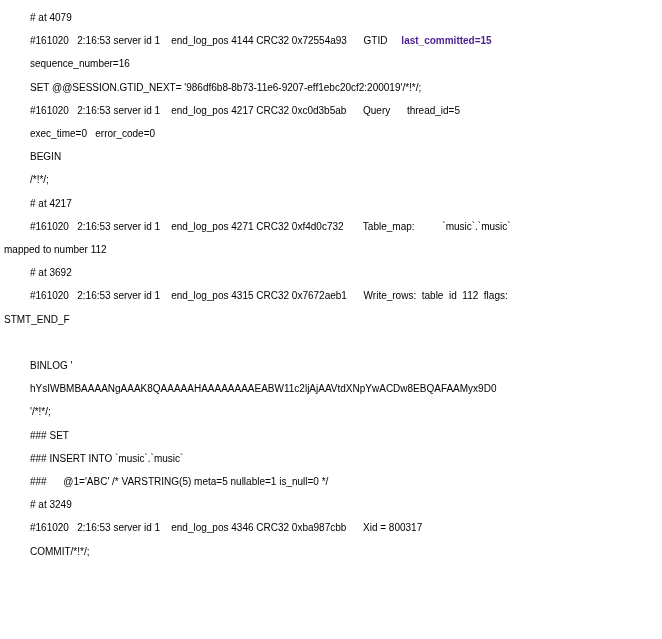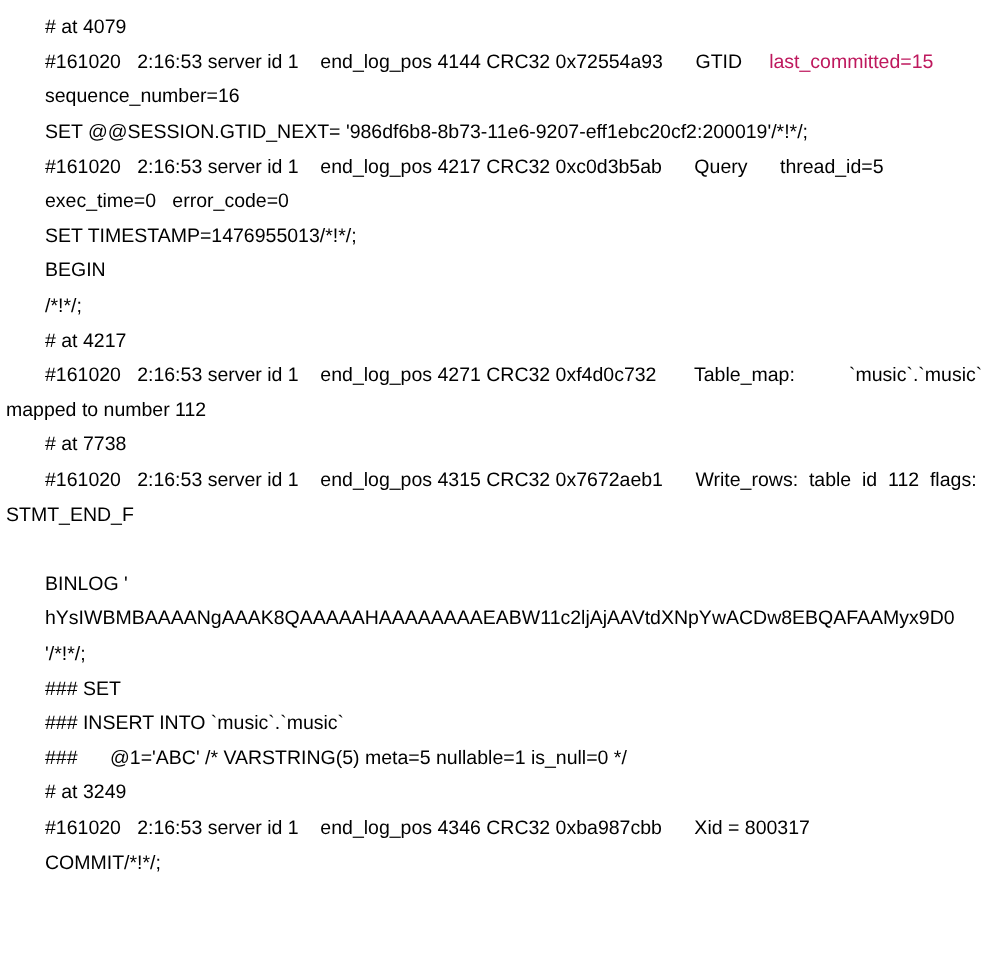--- a/index.html
+++ b/index.html
@@ -16,60 +16,59 @@
   }
   #log-page {
     position: relative;
     width: 662px;
     height: 639px;
     box-sizing: border-box;
     padding: 6px 4px 0 4px;
   }
   .log-line {
     font-family: "Liberation Sans", sans-serif;
-    font-size: 13px;
+    font-size: 10px;
     line-height: 23.2px;
     white-space: pre;
     color: #000000;
   }
   .indent {
     padding-left: 26px;
   }
   .noindent {
     padding-left: 0;
   }
   .highlight {
-    color: #be185d;
-    font-weight: normal;
+    color: #4c1d95;
+    font-weight: bold;
     text-align: center;
   }
   .blank {
     height: 23.2px;
   }
   .seg {
     display: inline;
   }
 </style>
 </head>
 <body>
 
 <div id="log-page">
     <div class="log-line indent"><span class="seg"># at 4079</span></div>
     <div class="log-line indent"><span class="seg">#161020   2:16:53 server id 1    end_log_pos 4144 CRC32 0x72554a93      GTID     </span><span class="highlight">last_committed=15</span></div>
     <div class="log-line indent"><span class="seg">sequence_number=16</span></div>
     <div class="log-line indent"><span class="seg">SET @@SESSION.GTID_NEXT= '986df6b8-8b73-11e6-9207-eff1ebc20cf2:200019'/*!*/;</span></div>
     <div class="log-line indent"><span class="seg">#161020   2:16:53 server id 1    end_log_pos 4217 CRC32 0xc0d3b5ab      Query      thread_id=5</span></div>
     <div class="log-line indent"><span class="seg">exec_time=0   error_code=0</span></div>
-    <div class="log-line indent"><span class="seg">SET TIMESTAMP=1476955013/*!*/;</span></div>
     <div class="log-line indent"><span class="seg">BEGIN</span></div>
     <div class="log-line indent"><span class="seg">/*!*/;</span></div>
     <div class="log-line indent"><span class="seg"># at 4217</span></div>
     <div class="log-line indent"><span class="seg">#161020   2:16:53 server id 1    end_log_pos 4271 CRC32 0xf4d0c732       Table_map:          `music`.`music`</span></div>
     <div class="log-line noindent"><span class="seg">mapped to number 112</span></div>
-    <div class="log-line indent"><span class="seg"># at 7738</span></div>
+    <div class="log-line indent"><span class="seg"># at 3692</span></div>
     <div class="log-line indent"><span class="seg">#161020   2:16:53 server id 1    end_log_pos 4315 CRC32 0x7672aeb1      Write_rows:  table  id  112  flags:</span></div>
     <div class="log-line noindent"><span class="seg">STMT_END_F</span></div>
     <div class="log-line indent blank"></div>
     <div class="log-line indent"><span class="seg">BINLOG '</span></div>
     <div class="log-line indent"><span class="seg">hYsIWBMBAAAANgAAAK8QAAAAAHAAAAAAAAEABW11c2ljAjAAVtdXNpYwACDw8EBQAFAAMyx9D0</span></div>
     <div class="log-line indent"><span class="seg">'/*!*/;</span></div>
     <div class="log-line indent"><span class="seg">### SET</span></div>
     <div class="log-line indent"><span class="seg">### INSERT INTO `music`.`music`</span></div>
     <div class="log-line indent"><span class="seg">###      @1='ABC' /* VARSTRING(5) meta=5 nullable=1 is_null=0 */</span></div>
     <div class="log-line indent"><span class="seg"># at 3249</span></div>

